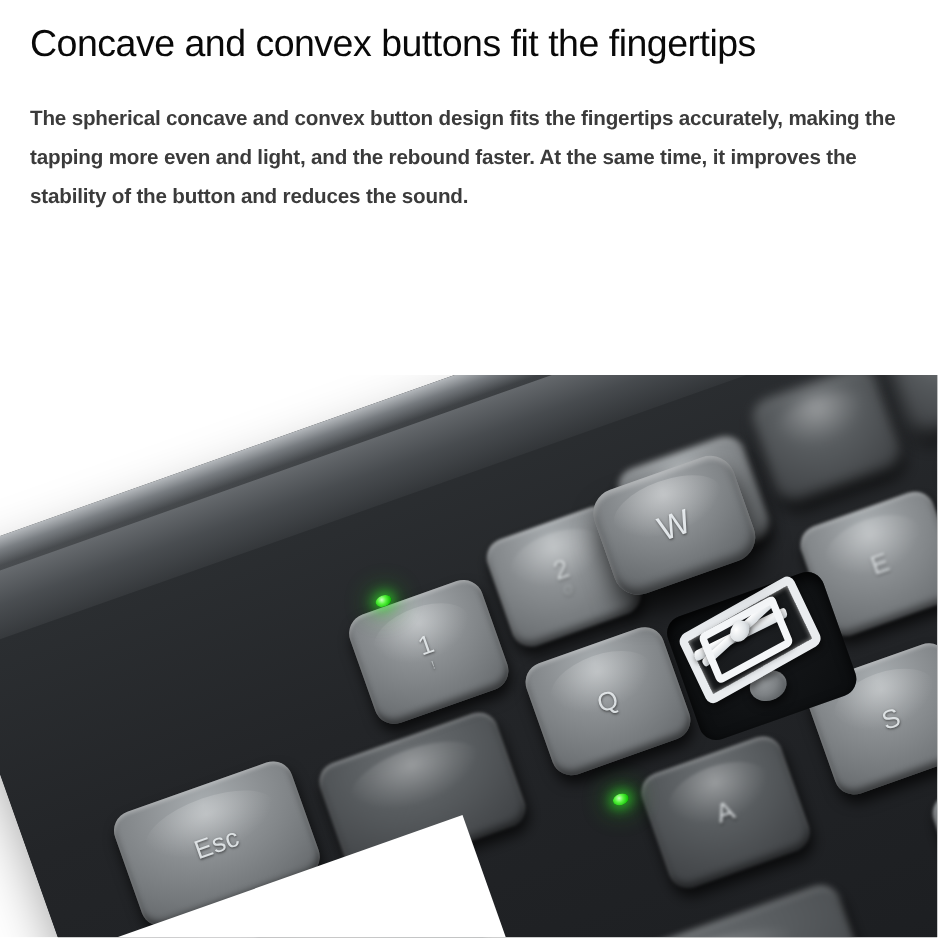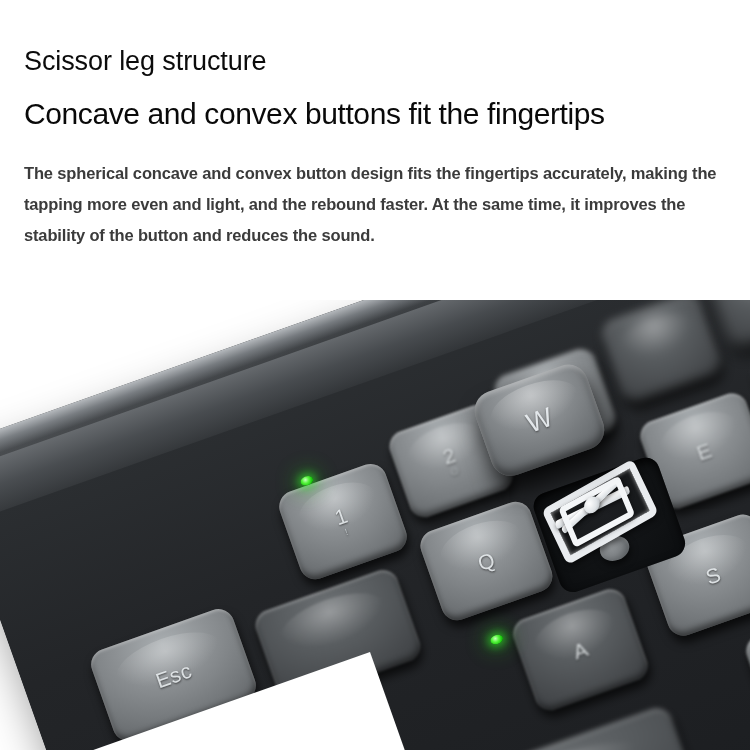--- a/index.html
+++ b/index.html
@@ -323,21 +323,20 @@
     transform: rotate(-19.5deg);
     transform-origin: 100% 0;
   }
 </style>
 </head>
 <body>
 
 <div class="page">
 
   <div class="text-block">
-    <h1 class="headline-primary">Scissor leg structure</h1>
     <h2 class="headline-secondary">Concave and convex buttons fit the fingertips</h2>
     <p class="body-copy">The spherical concave and convex button design fits the fingertips accurately, making the tapping more even and light, and the rebound faster. At the same time, it improves the stability of the button and reduces the sound.</p>
   </div>
 
   <div class="photo">
     <div class="photo-inner">
 
       <div class="kbd-body">
         <div class="kbd-bevel"></div>
         <div class="kbd-sidewall"></div>

